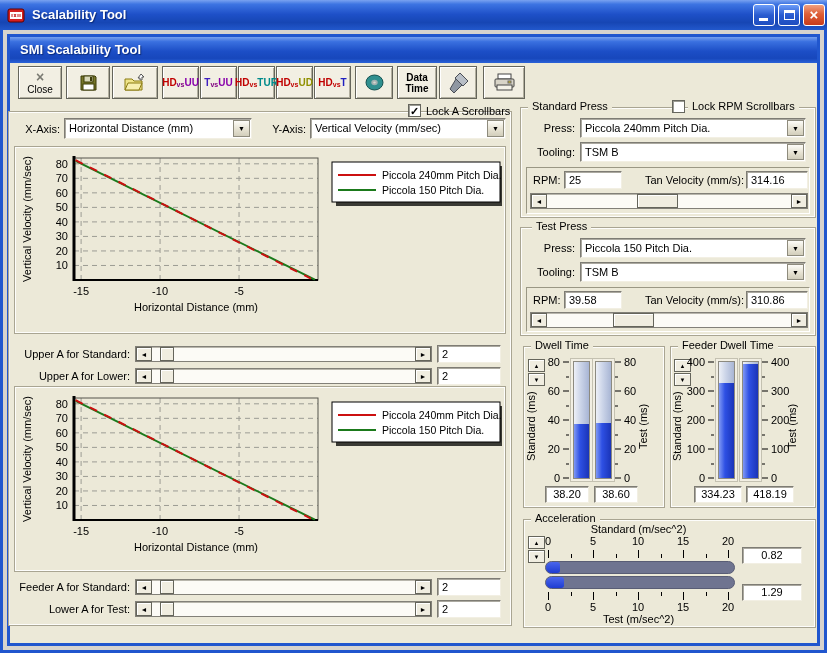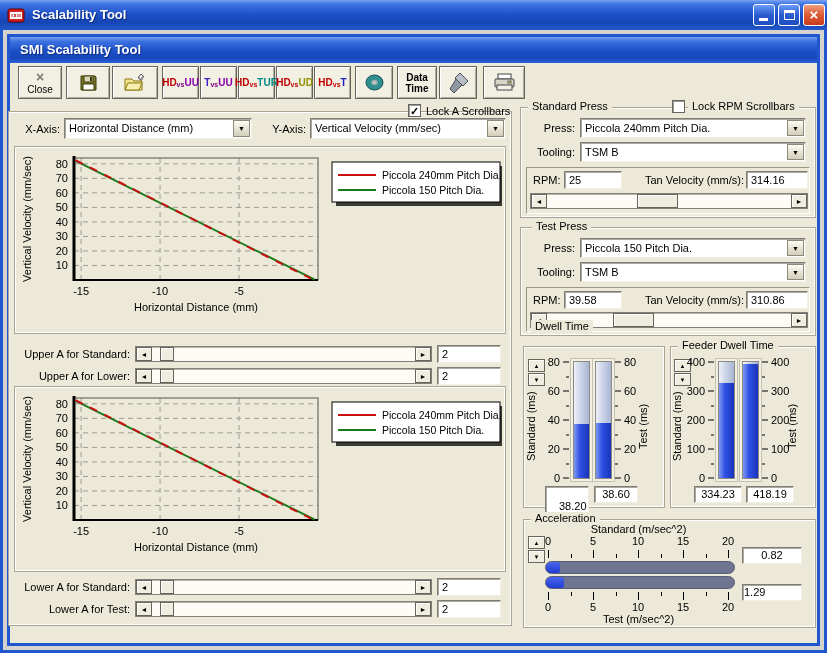--- a/index.html
+++ b/index.html
@@ -255,21 +255,21 @@
     <polyline points="57.57928802588996,10.904761904761905 296.84142394822004,129.70952380952383" fill="none" stroke="#1B7A1B" stroke-width="2"></polyline>
     <polyline points="57.57928802588996,10.178571428571429 292.8932038834952,128.54761904761904" fill="none" stroke="#CC1010" stroke-width="2" stroke-dasharray="8 8"></polyline>
     <rect x="318" y="16" width="168" height="40" fill="#3A3A34"></rect>
     <rect x="314" y="12" width="168" height="40" fill="#fff" stroke="#000"></rect>
     <line x1="320" y1="25" x2="358" y2="25" stroke="#CC1010" stroke-width="2"></line>
     <text x="364" y="29" font-size="10.5">Piccola 240mm Pitch Dia.</text>
     <line x1="320" y1="40" x2="358" y2="40" stroke="#1B7A1B" stroke-width="2"></line>
     <text x="364" y="44" font-size="10.5">Piccola 150 Pitch Dia.</text>
   </svg>
 
-<span class="abs lbl tr" style="left:10px;top:581px;width:120px">Lower A for Standard:</span>
+<span class="abs lbl tr" style="left:10px;top:581px;width:120px">Feeder A for Standard:</span>
 <div class="abs hscroll" style="left:135px;top:579px;width:297px;height:16px">
   <span class="sarrow l">
       <span>◄</span>
     </span>
   <span class="sthumb" style="left:24px;width:14px"></span>
   <span class="sarrow r">
       <span>►</span>
     </span>
 </div>
 <div class="abs field" style="left:437px;top:578px;width:64px;height:18px">2</div>
@@ -344,21 +344,21 @@
   <span class="sarrow l">
       <span>◄</span>
     </span>
   <span class="sthumb" style="left:82px;width:41px"></span>
   <span class="sarrow r">
       <span>►</span>
     </span>
 </div>
 
 <div class="abs grp" style="left:523px;top:346px;width:142px;height:162px"></div>
-<span class="abs grp-title" style="left:531px;top:320px">Dwell Time</span>
+<span class="abs grp-title" style="left:531px;top:339px">Dwell Time</span>
 <div class="abs spin" style="left:528px;top:359px">
     <span>▲</span>
   </div>
 <div class="abs spin" style="left:528px;top:373px">
     <span>▼</span>
   </div>
 <div class="abs vrot" style="left:525px;top:380px;width:14px;height:92px">Standard (ms)</div>
 <div class="abs vtickcol" id="dwL" style="left:537px;top:362px;width:32px;height:116px">
     <span class="vt-label" style="top: 0px; right: 9px;">80</span>
     <span class="vt-dash" style="top: 0px; width: 6px; right: 0px;"></span>
@@ -391,21 +391,21 @@
     <span class="vt-label" style="top: 58px; left: 9px;">40</span>
     <span class="vt-dash" style="top: 58px; width: 6px; left: 0px;"></span>
     <span class="vt-dash" style="top: 72.5px; width: 3px; left: 0px;"></span>
     <span class="vt-label" style="top: 87px; left: 9px;">20</span>
     <span class="vt-dash" style="top: 87px; width: 6px; left: 0px;"></span>
     <span class="vt-dash" style="top: 101.5px; width: 3px; left: 0px;"></span>
     <span class="vt-label" style="top: 116px; left: 9px;">0</span>
     <span class="vt-dash" style="top: 116px; width: 6px; left: 0px;"></span>
   </div>
 <div class="abs vrot" style="left:637px;top:380px;width:14px;height:92px">Test (ms)</div>
-<div class="abs field ctr" style="left:545px;top:486px;width:44px;height:17px;padding:13px">38.20</div>
+<div class="abs field ctr" style="left:545px;top:486px;width:44px;height:17px;padding:1px">38.20</div>
 <div class="abs field ctr" style="left:594px;top:486px;width:44px;height:17px;padding:1px">38.60</div>
 
 <div class="abs grp" style="left:670px;top:346px;width:146px;height:162px"></div>
 <span class="abs grp-title" style="left:678px;top:339px">Feeder Dwell Time</span>
 <div class="abs spin" style="left:674px;top:359px">
     <span>▲</span>
   </div>
 <div class="abs spin" style="left:674px;top:373px">
     <span>▼</span>
   </div>
@@ -498,13 +498,13 @@
   </div>
 <div class="abs" id="accNumsB" style="left:548px;top:602px;width:181px;height:11px">
     <span class="ticknum" style="left: 0px;">0</span>
     <span class="ticknum" style="left: 45px;">5</span>
     <span class="ticknum" style="left: 90px;">10</span>
     <span class="ticknum" style="left: 135px;">15</span>
     <span class="ticknum" style="left: 180px;">20</span>
   </div>
 <div class="abs lbl ctr" style="left:548px;top:613px;width:181px">Test (m/sec^2)</div>
 <div class="abs field" style="left:742px;top:547px;width:60px;height:17px;padding:1px;text-align:center">0.82</div>
-<div class="abs field" style="left:742px;top:584px;width:60px;height:17px;padding:1px;text-align:left">1.29</div>
+<div class="abs field" style="left:742px;top:584px;width:60px;height:17px;padding:1px;text-align:center">1.29</div>
 
 </body></html>

